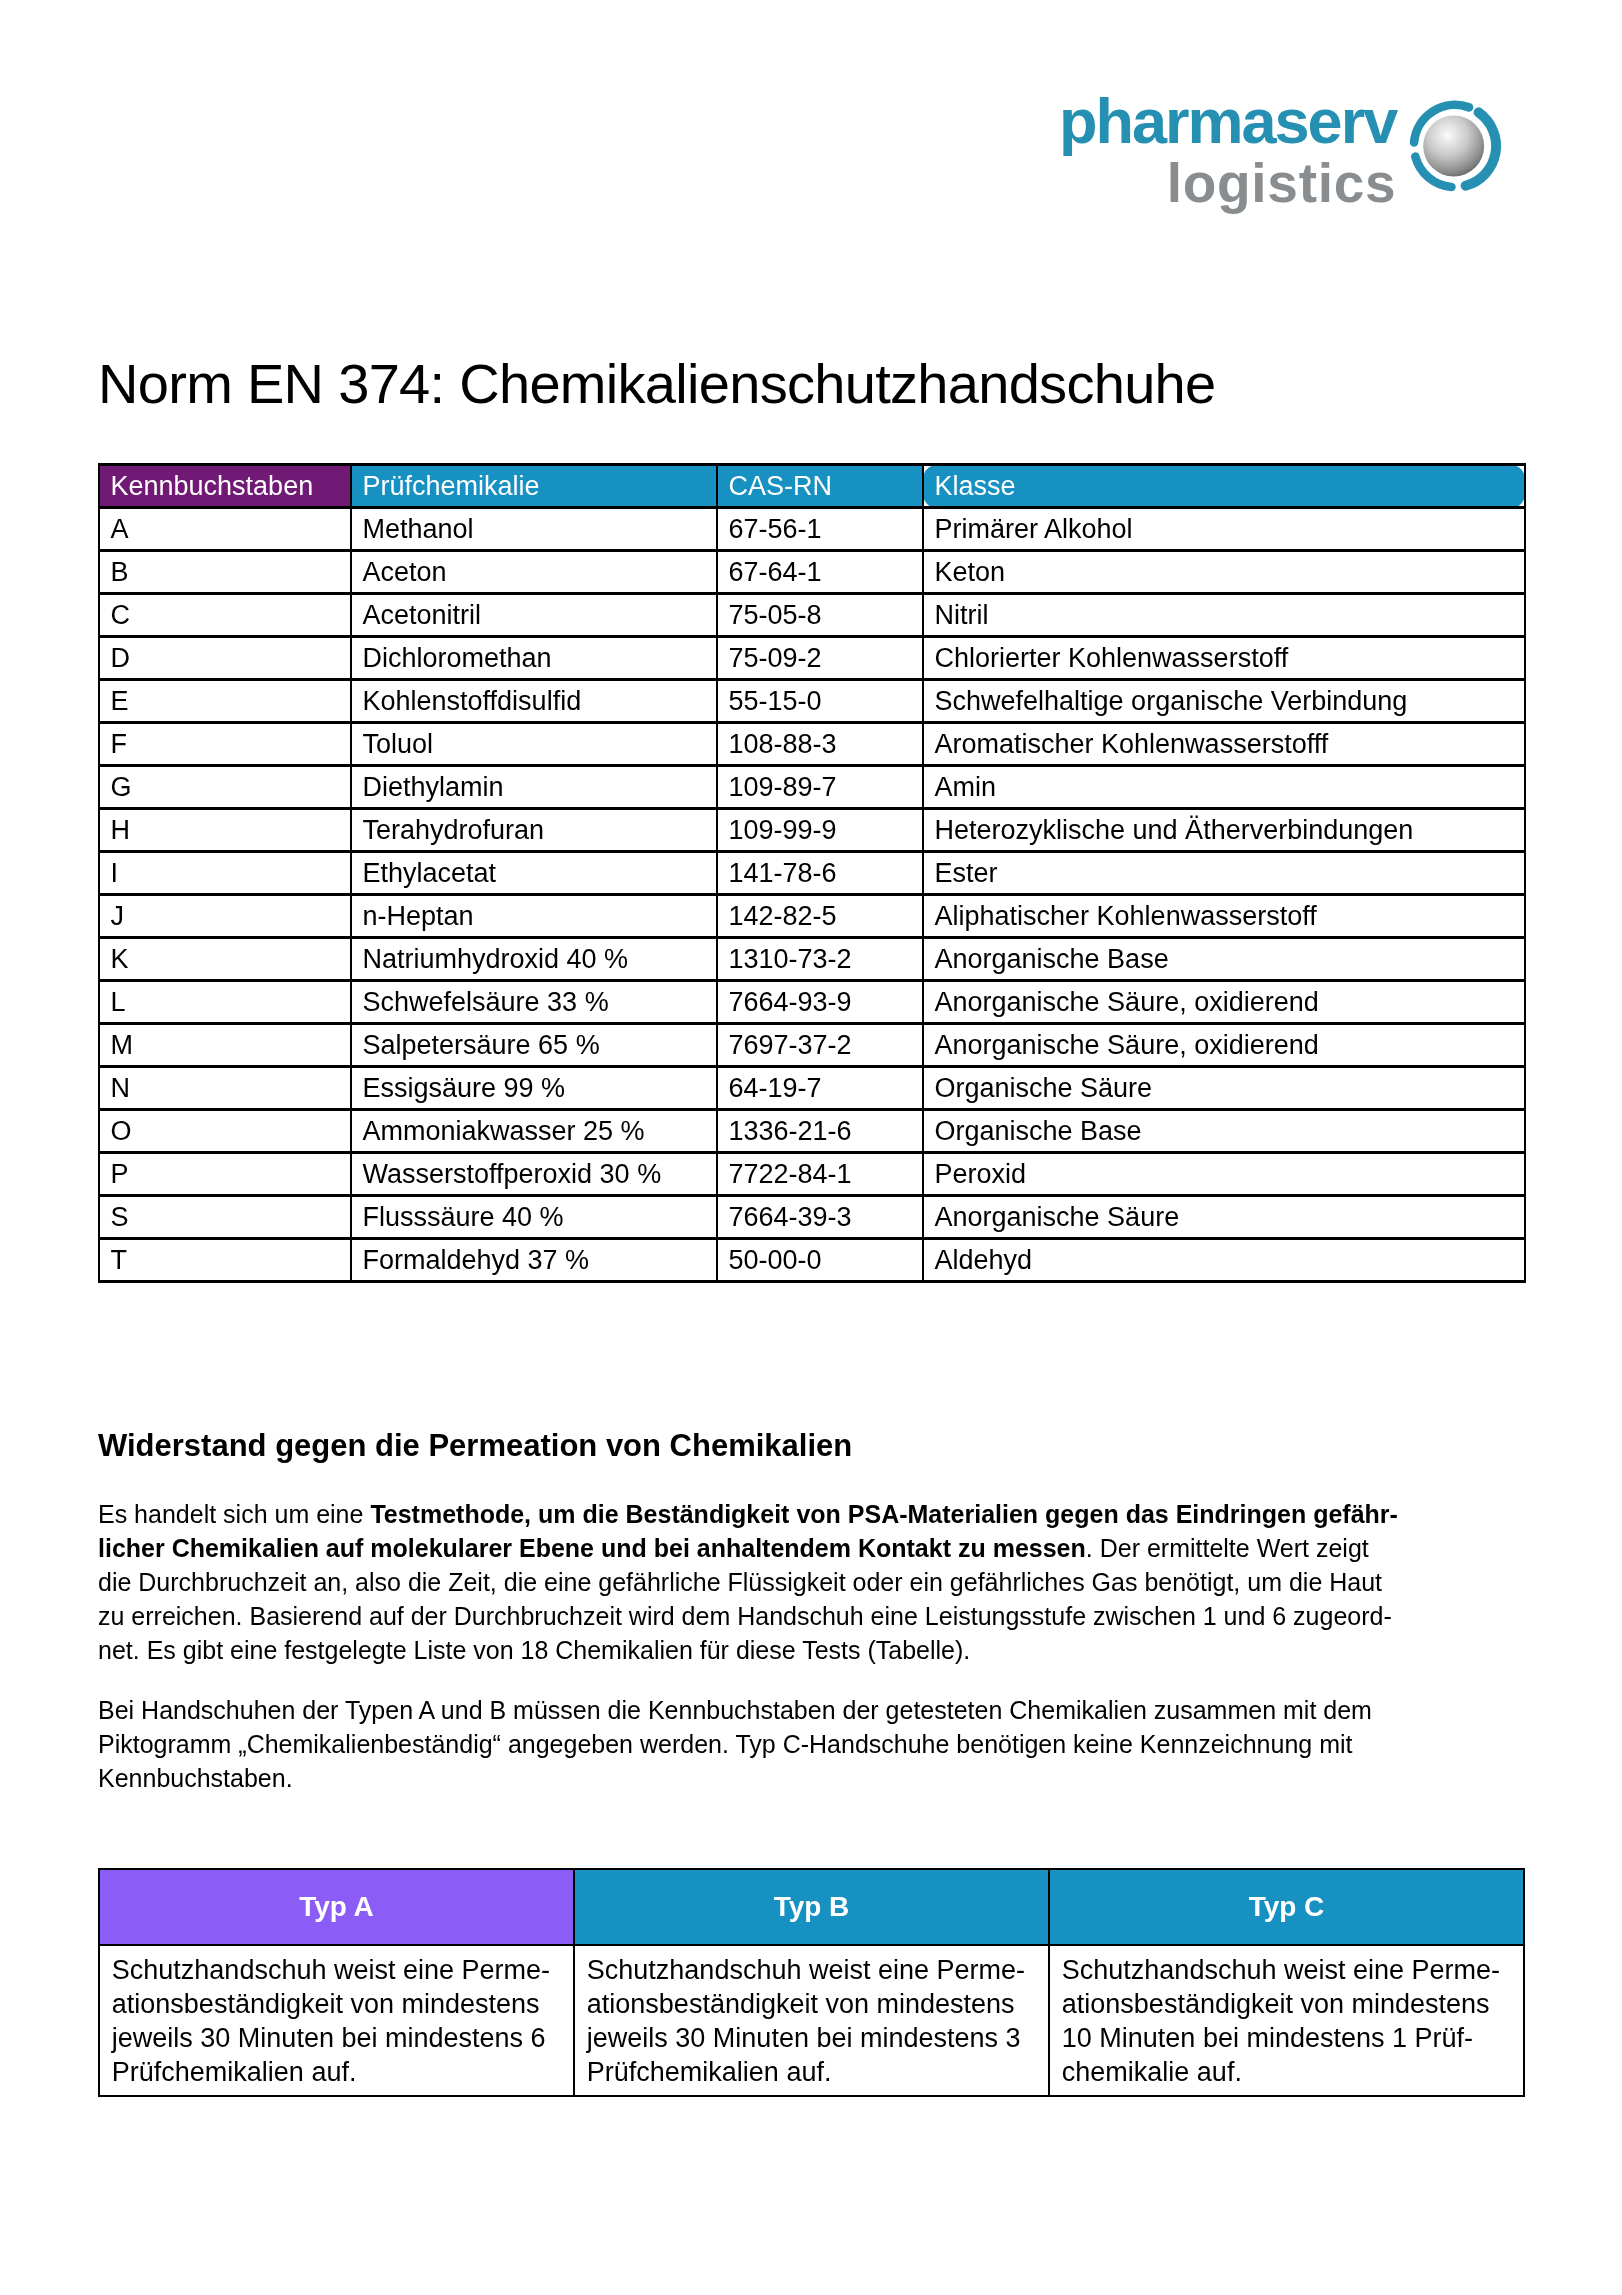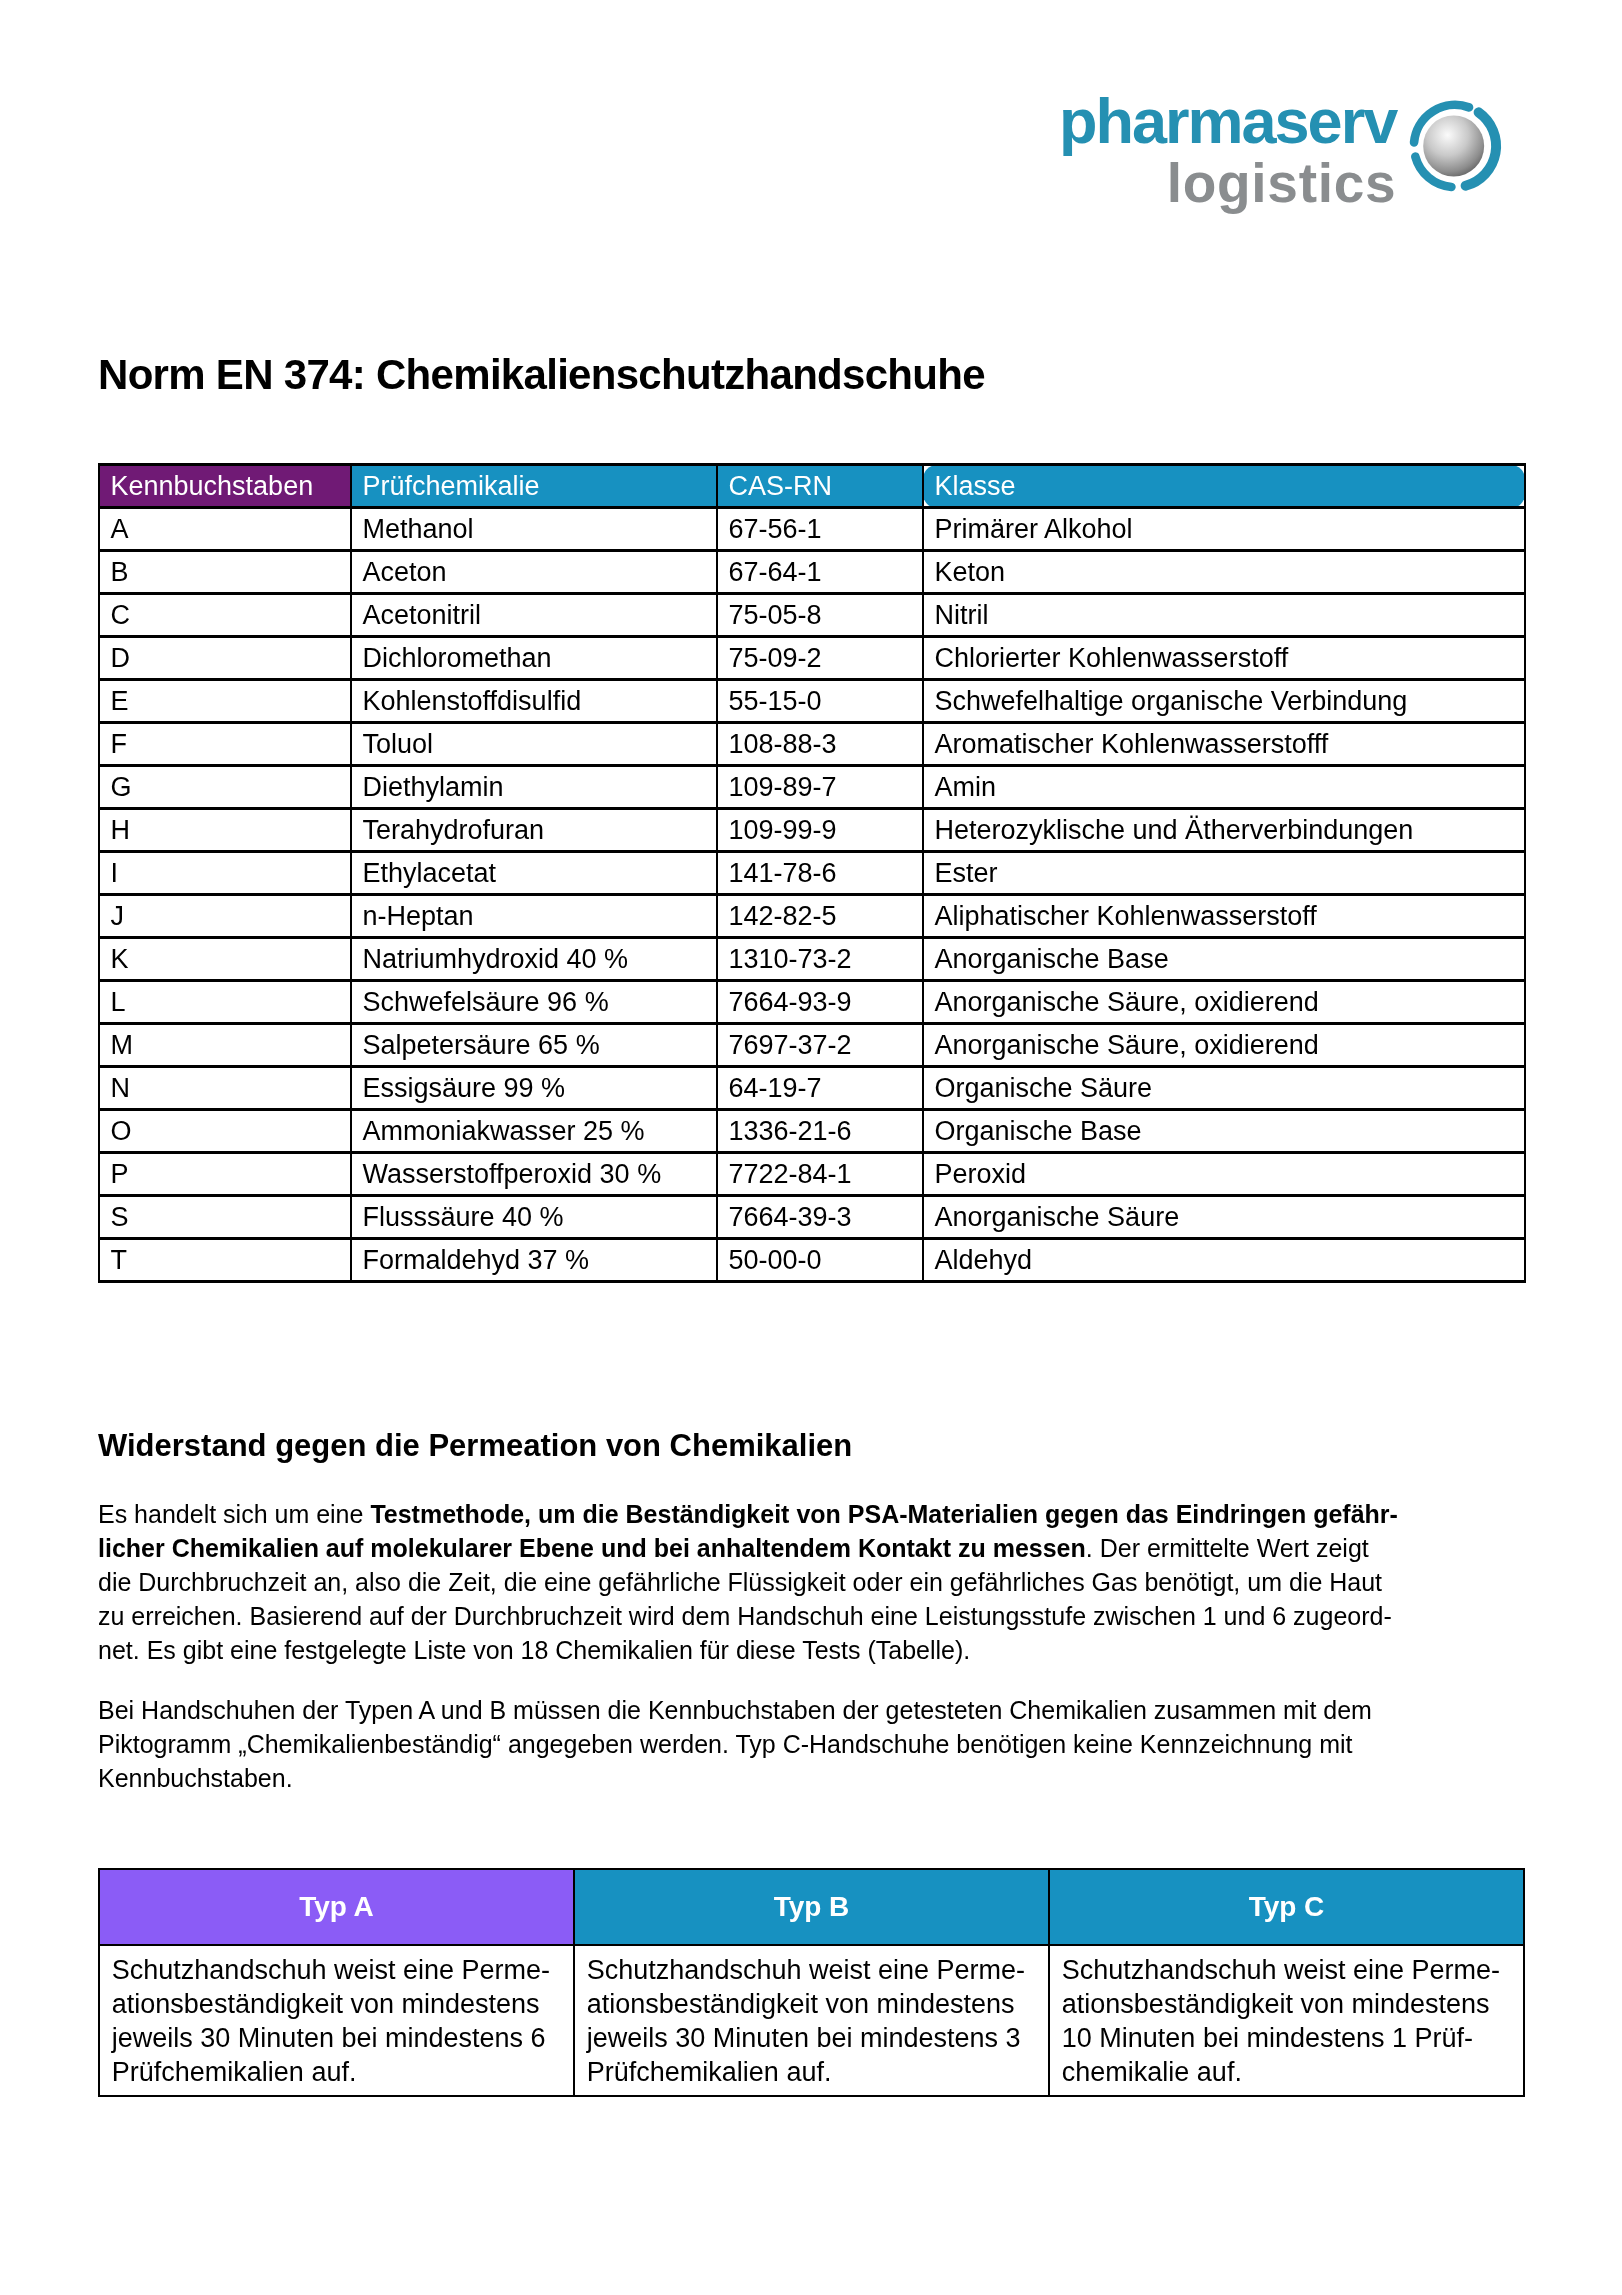--- a/index.html
+++ b/index.html
@@ -28,21 +28,21 @@
   }
   .logo-sub {
     font-size:55px; font-weight:bold; letter-spacing:0.7px;
     color:#8a8d8f; line-height:0.95; margin-top:4px;
   }
   .logo-globe { width:106px; height:106px; margin-top:2.6px; }
 
   
   .doc-title {
     position:absolute; left:98px; top:351px;
-    font-size:42px; font-weight:bold; letter-spacing:-0.7px;
+    font-size:56px; font-weight:normal; letter-spacing:-0.7px;
   }
   .section-heading {
     position:absolute; left:98px; top:1428px;
     font-size:31px; font-weight:bold;
   }
   .para { position:absolute; left:98px; width:1433px;
     font-size:25px; line-height:34px; }
   #para1 { top:1497px; }
   #para2 { top:1693px; }
 
@@ -191,21 +191,21 @@
           <td>Aliphatischer Kohlenwasserstoff</td>
         </tr>
         <tr>
           <td>K</td>
           <td>Natriumhydroxid 40 %</td>
           <td>1310-73-2</td>
           <td>Anorganische Base</td>
         </tr>
         <tr>
           <td>L</td>
-          <td>Schwefelsäure 96 %</td>
+          <td>Schwefelsäure 33 %</td>
           <td>7664-93-9</td>
           <td>Anorganische Säure, oxidierend</td>
         </tr>
         <tr>
           <td>M</td>
           <td>Salpetersäure 65 %</td>
           <td>7697-37-2</td>
           <td>Anorganische Säure, oxidierend</td>
         </tr>
         <tr>

